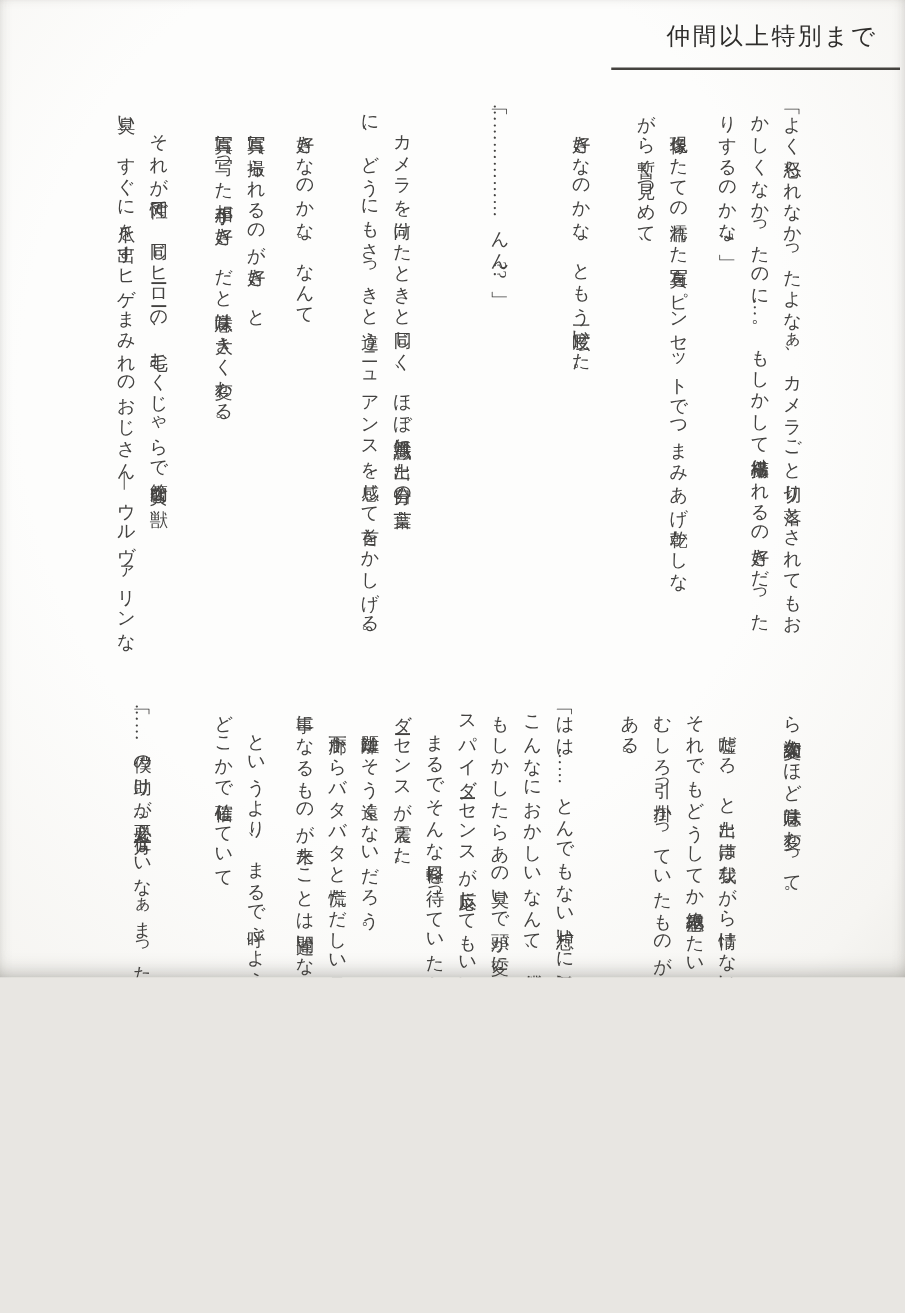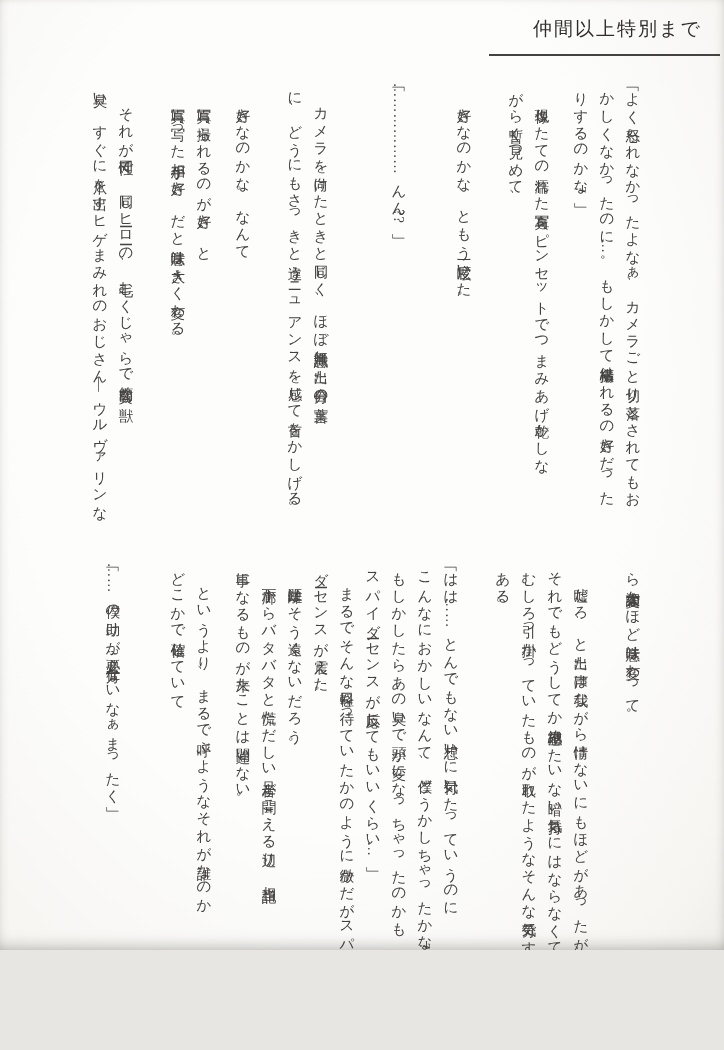--- a/index.html
+++ b/index.html
@@ -3,21 +3,21 @@
 <meta charset="utf-8">
 <style>
   html, body {
     margin: 0;
     padding: 0;
     background: #e8e6e2;
   }
   .page {
     position: relative;
     width: 724px;
-    height: 950px;
+    height: 782px;
     margin: 0 auto;
     background: radial-gradient(ellipse at 45% 40%, #fdfdfc 55%, #f6f5f2 90%, #efeeea 100%);
     overflow: hidden;
     font-family: "Liberation Serif", "DejaVu Serif", serif;
     color: #3d3c3a;
   }
   .page::after {
     content: "";
     position: absolute;
     inset: 0;

